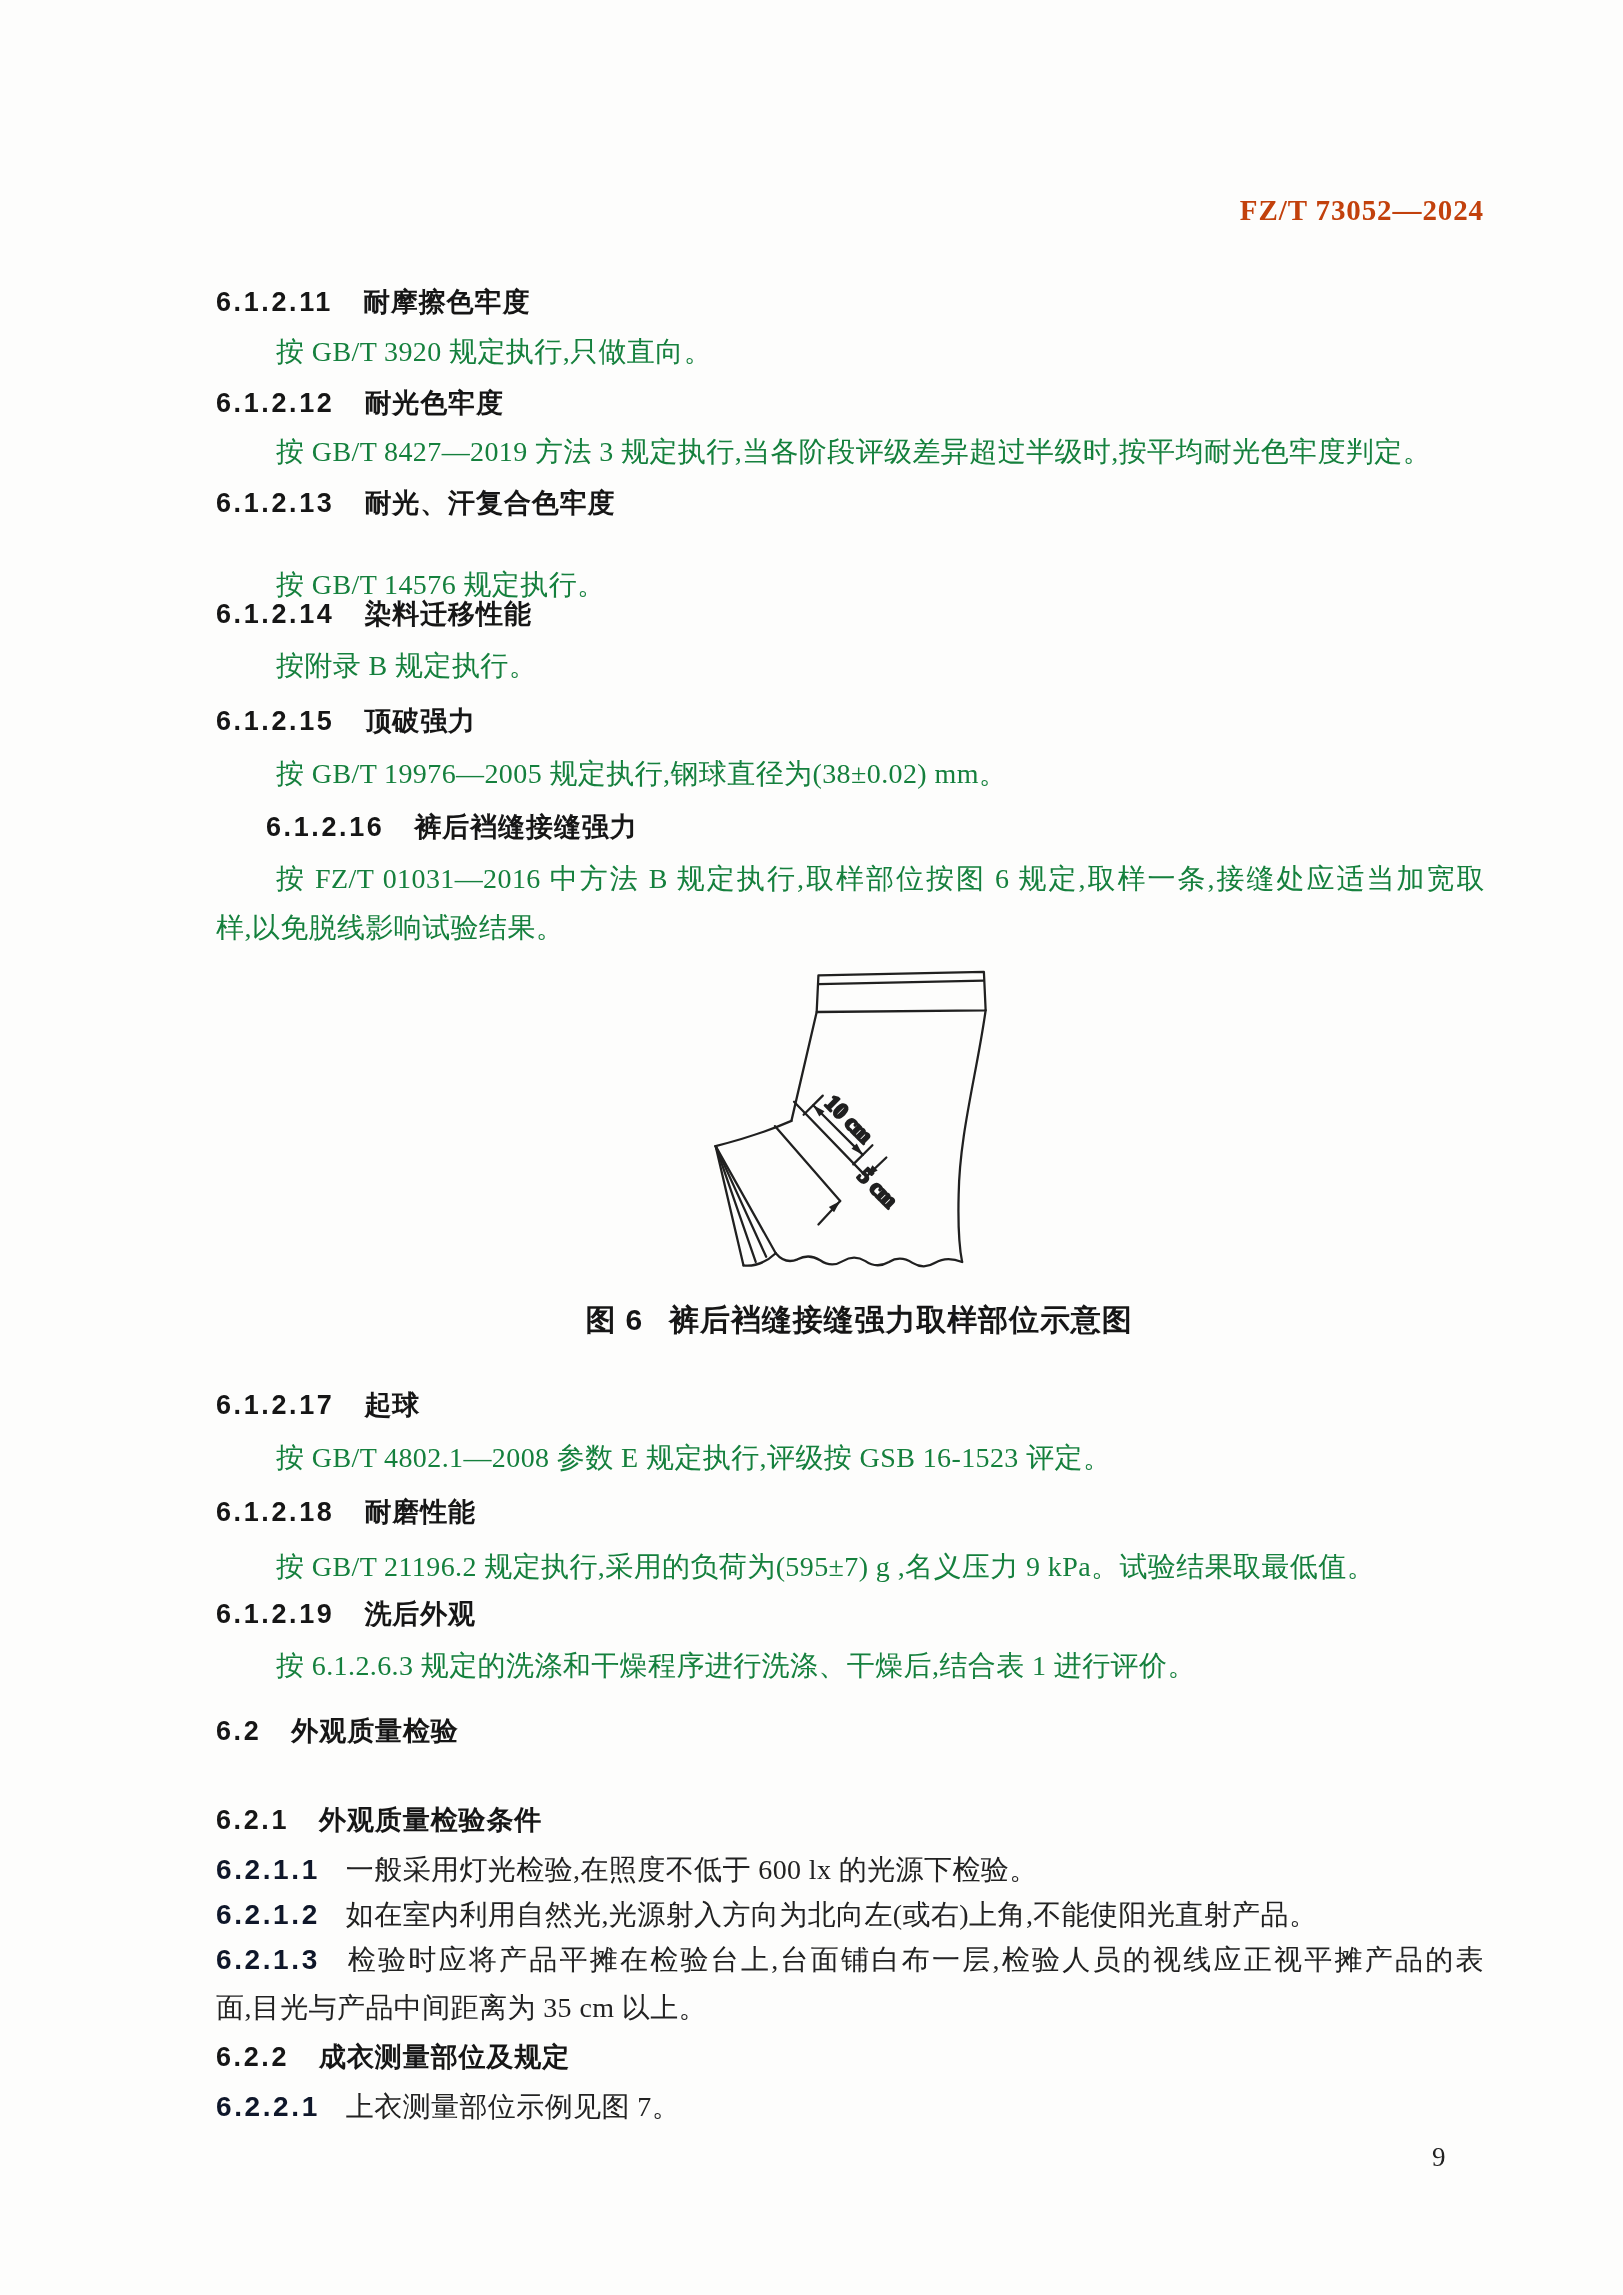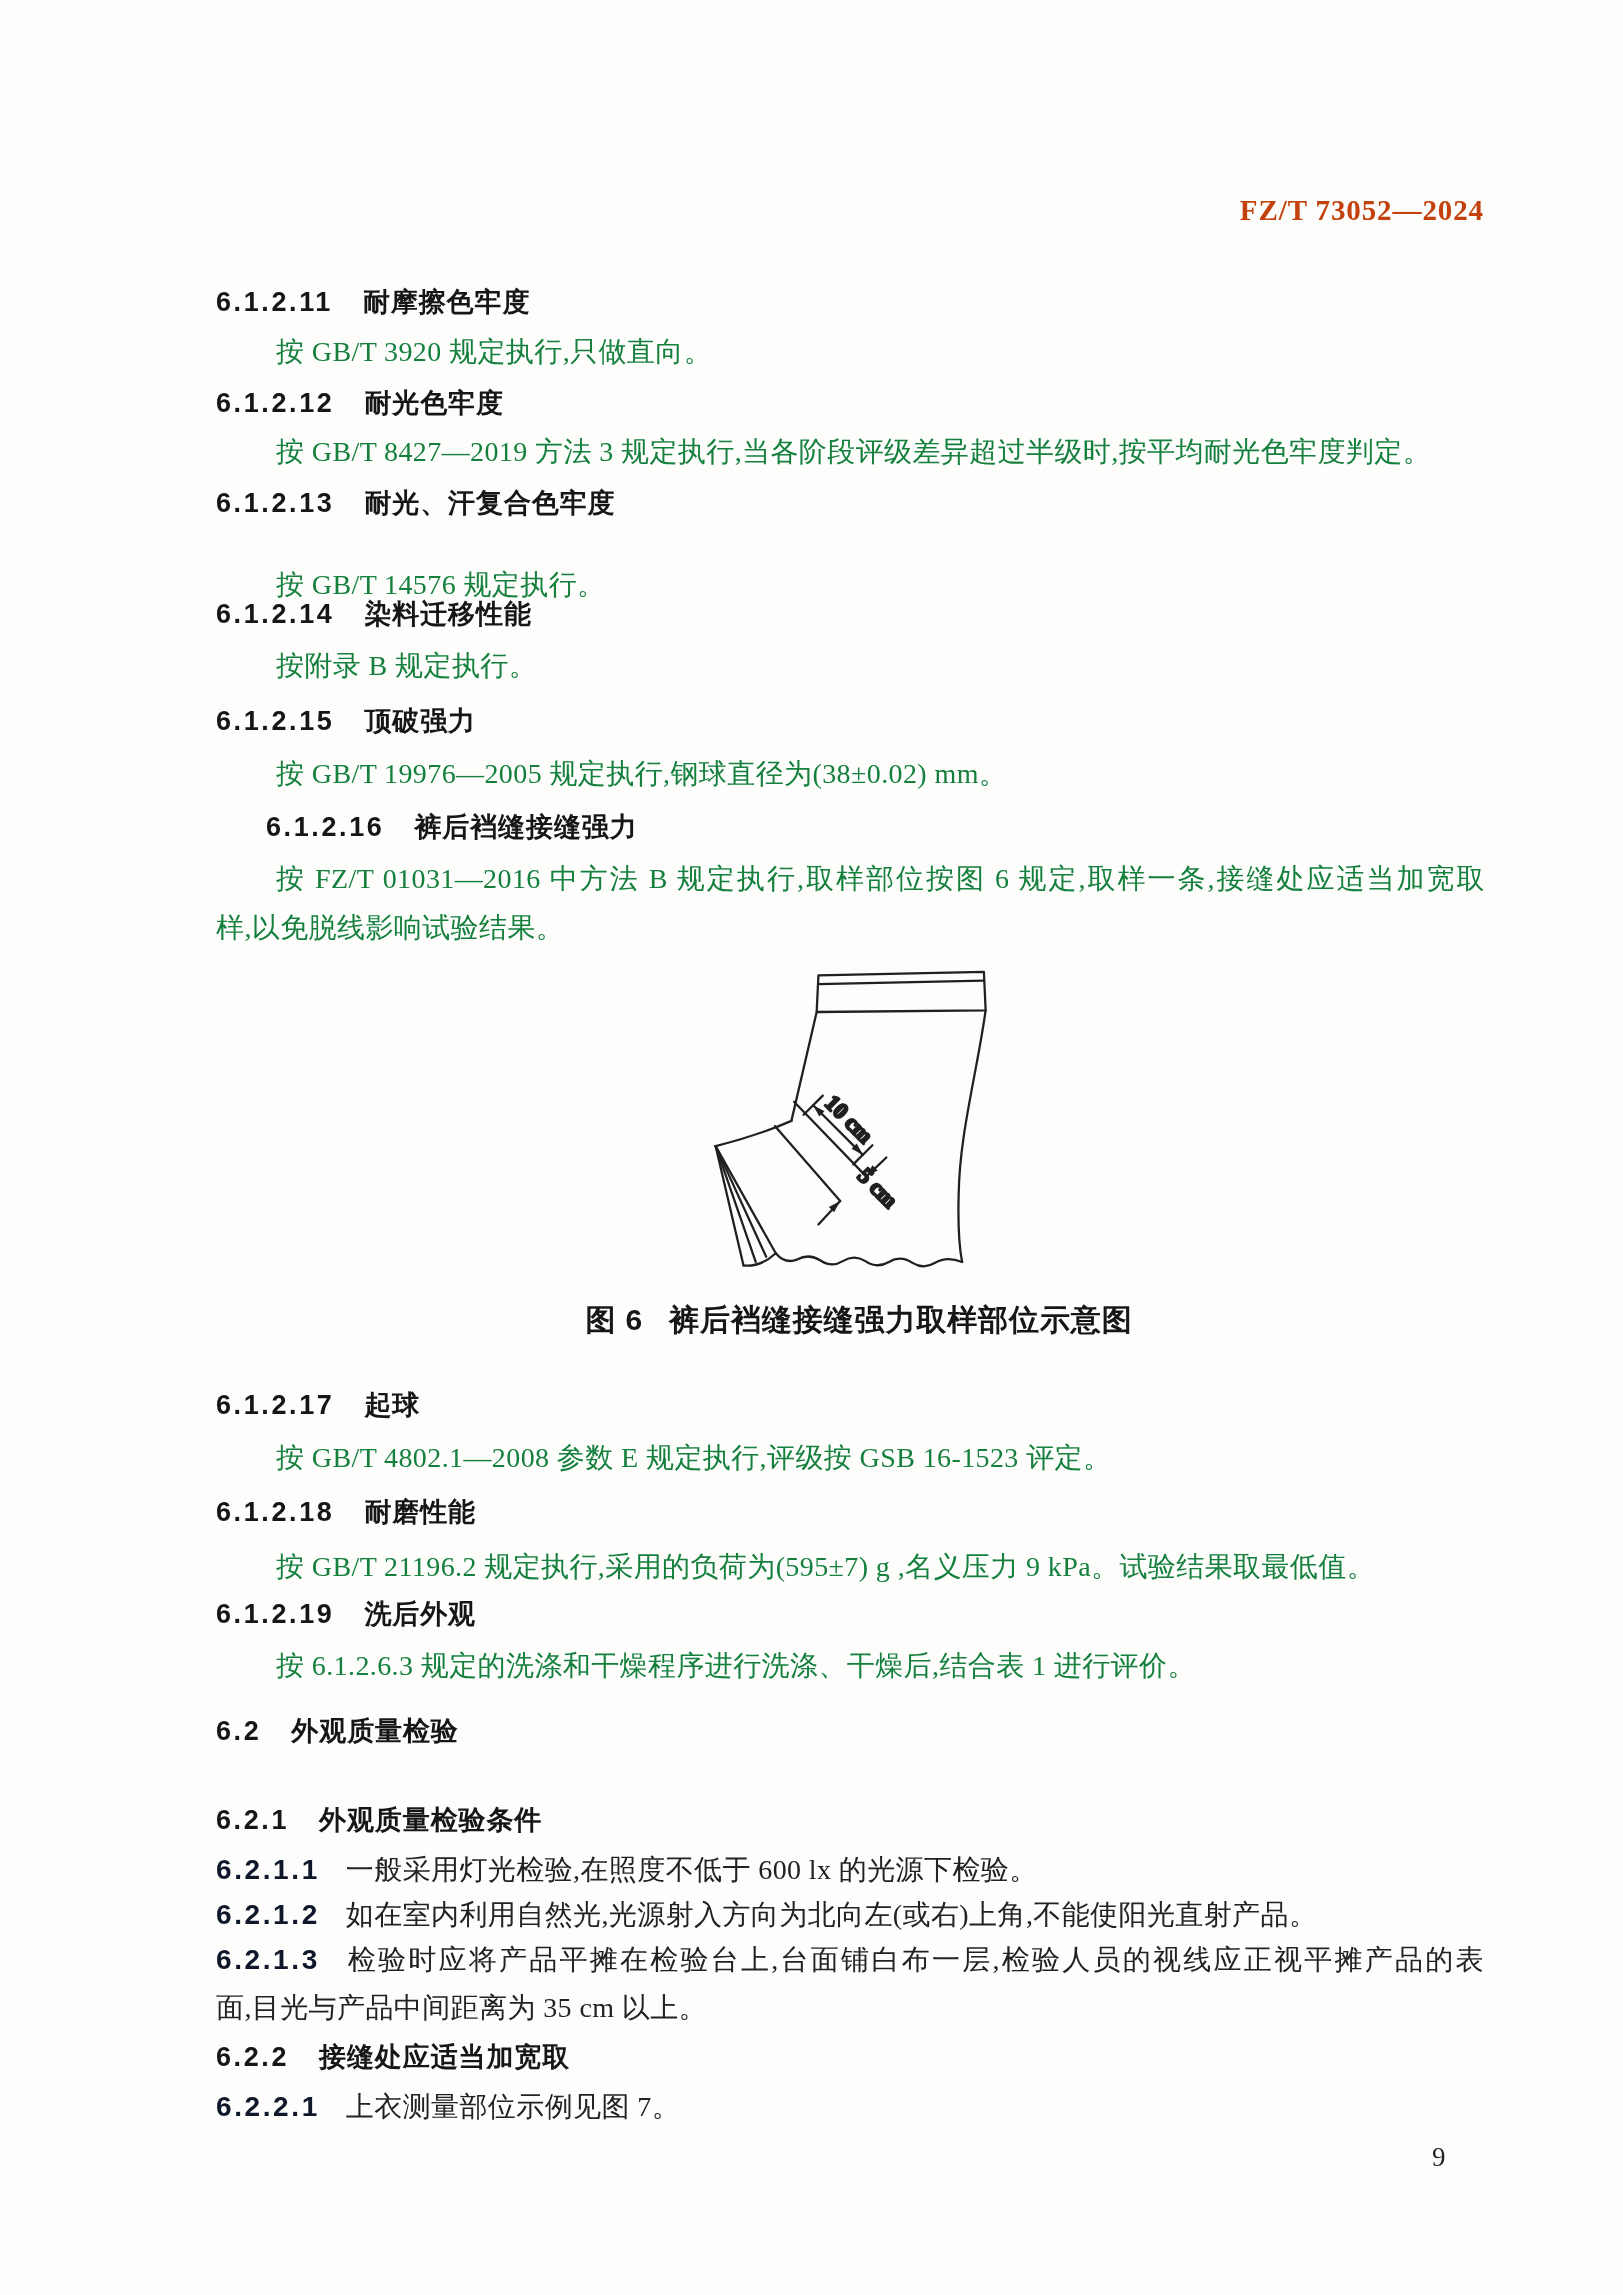--- a/index.html
+++ b/index.html
@@ -150,21 +150,21 @@
 <div class="line clause" style="left:216px;top:1896px;">
   <span class="cnum">6.2.1.2</span><span>如在室内利用自然光,光源射入方向为北向左(或右)上角,不能使阳光直射产品。</span>
 </div>
 
 <div class="line clause justify" style="left:216px;top:1941px;width:1268px;">
   <span class="cnum">6.2.1.3</span><span>检验时应将产品平摊在检验台上,台面铺白布一层,检验人员的视线应正视平摊产品的表</span>
 </div>
 <div class="line clause" style="left:216px;top:1989px;">面,目光与产品中间距离为 35 cm 以上。</div>
 
 <div class="line head" style="left:216px;top:2039px;">
-  <span class="num">6.2.2</span><span>接缝处应适当加宽取</span>
+  <span class="num">6.2.2</span><span>成衣测量部位及规定</span>
 </div>
 
 <div class="line clause" style="left:216px;top:2088px;">
   <span class="cnum">6.2.2.1</span><span>上衣测量部位示例见图 7。</span>
 </div>
 
 <div class="page-num">9</div>
 
 
 </body></html>

